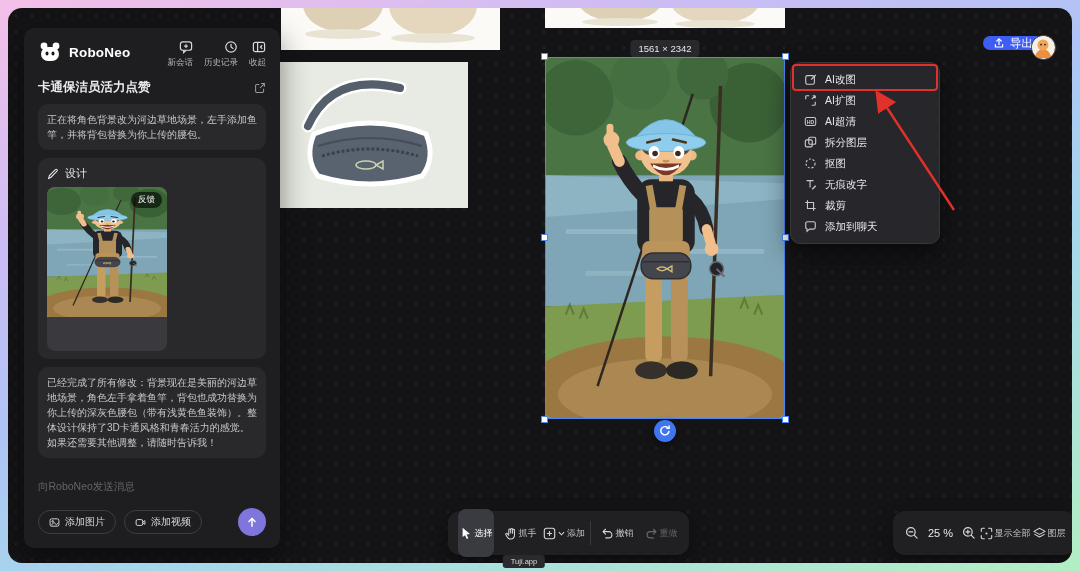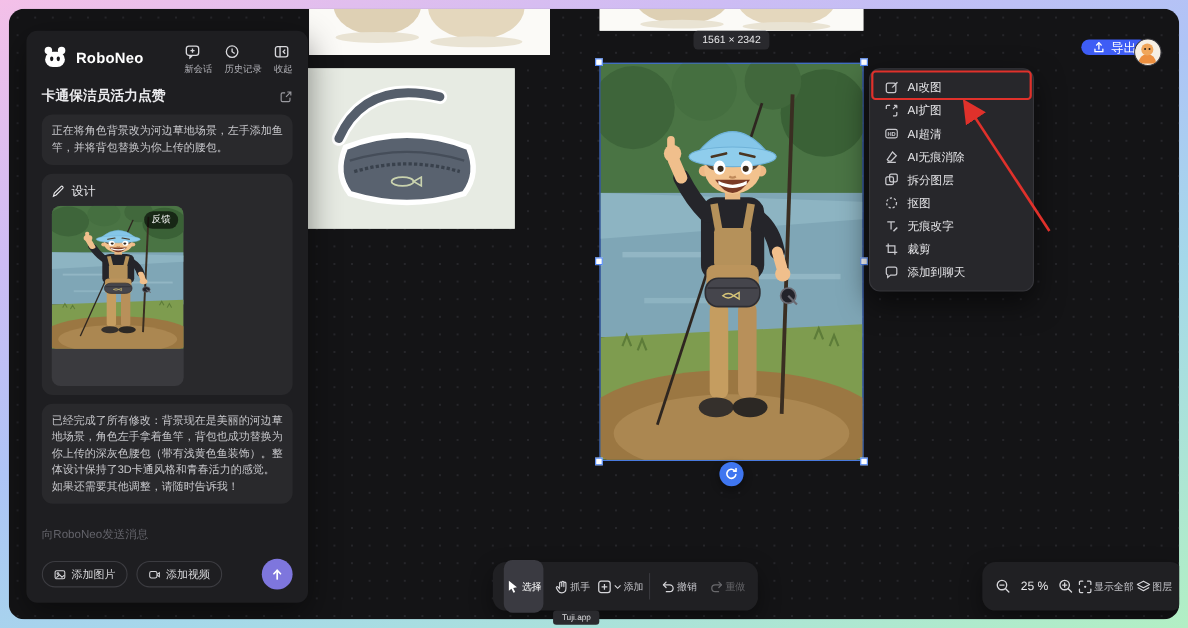--- a/index.html
+++ b/index.html
@@ -12,21 +12,21 @@
     background-size:16px 16px; overflow:hidden; }
 
   
   .sidebar { position:absolute; left:16px; top:20px; width:256px; height:520px; background:#1e1e21;
     border-radius:10px; padding:12px 14px; display:flex; flex-direction:column; z-index:30;
     box-shadow:0 10px 30px rgba(0,0,0,.45); color:#e8e8ea; }
   .sb-header { display:flex; justify-content:space-between; align-items:flex-start; }
   .brand { display:flex; align-items:center; gap:7px; }
   .brand-name { font-size:13.5px; font-weight:bold; color:#fff; letter-spacing:.2px; }
   .sb-actions { display:flex; gap:11px; }
-  .sb-action { display:flex; flex-direction:column; align-items:flex-start; gap:3px; cursor:pointer; color:#d8d8dc; }
+  .sb-action { display:flex; flex-direction:column; align-items:flex-end; gap:3px; cursor:pointer; color:#d8d8dc; }
   .sb-action .lbl { font-size:8.5px; color:#b4b4ba; white-space:nowrap; }
   .sb-title-row { display:flex; align-items:center; justify-content:space-between; margin-top:10px; }
   .sb-title { font-size:12.5px; color:#ececef; font-weight:bold; }
   .card { background:#29292c; border-radius:10px; padding:8px 9px; font-size:10px; line-height:1.5;
     color:#c7c7cb; margin-top:8px; }
   .design-card { background:#29292c; border-radius:10px; padding:8px 9px; margin-top:8px; }
   .design-head { display:flex; align-items:center; gap:6px; font-size:11px; color:#e6e6e9; }
   .thumb { position:relative; width:120px; height:164px; border-radius:8px; overflow:hidden; margin-top:6px;
     background:#3a3a3e; cursor:pointer; }
   .thumb-badge { position:absolute; top:5px; right:5px; background:rgba(0,0,0,.6); color:#fff;
@@ -43,21 +43,21 @@
   .pill-btn { display:flex; align-items:center; gap:5px; border:1px solid #3c3c41; border-radius:14px;
     padding:4px 10px; font-size:10px; color:#d8d8db; cursor:pointer; background:transparent; }
   .send-btn { margin-left:auto; width:28px; height:28px; border-radius:50%; background:#7e76dd;
     display:flex; align-items:center; justify-content:center; cursor:pointer; border:none; }
 
   
   .canvas-img { position:absolute; overflow:hidden; cursor:pointer; }
   .img-a { left:273px; top:0; width:219px; height:42px; background:#fdfdfc; }
   .img-c { left:537px; top:0; width:240px; height:20px; background:#fdfdfc; }
   .img-b { left:264px; top:54px; width:196px; height:146px; background:#e7ebe3; }
-  .size-badge { position:absolute; left:657px; top:20px; transform:translateX(-50%);
+  .size-badge { position:absolute; left:657px; top:32px; transform:translateX(-50%);
     background:rgba(42,42,46,.95); color:#e8e8ea; font-size:9.5px; padding:3px 8px; border-radius:4px;
     z-index:12; white-space:nowrap; }
   .selection { position:absolute; left:537px; top:49px; width:240px; height:362px;
     border:1.5px solid #4e86f6; z-index:10; cursor:move; }
   .handle { position:absolute; width:7px; height:7px; background:#fff; border:1.5px solid #4e86f6;
     z-index:11; }
   .h-tl{left:-5px;top:-5px;} .h-tr{right:-5px;top:-5px;} .h-bl{left:-5px;bottom:-5px;} .h-br{right:-5px;bottom:-5px;}
   .h-ml{left:-5px;top:50%;margin-top:-4px;} .h-mr{right:-5px;top:50%;margin-top:-4px;}
   .refresh-btn { position:absolute; left:646px; top:412px; width:22px; height:22px; border-radius:50%;
     background:#3f76f0; display:flex; align-items:center; justify-content:center; z-index:12;
@@ -251,29 +251,20 @@
           <svg width="13" height="13" viewBox="0 0 15 15" fill="none" stroke="currentColor" stroke-width="1.2">
             <rect x="1.5" y="3" width="12" height="9" rx="2"></rect>
             <text x="7.5" y="10" font-size="6" text-anchor="middle" fill="currentColor" stroke="none" font-family="Liberation Sans, sans-serif" font-weight="bold">HD</text>
           </svg>
           </span>
         <span class="ml">AI超清</span>
       </div>
       <div class="menu-item">
         <span>
           <svg width="13" height="13" viewBox="0 0 15 15" fill="none" stroke="currentColor" stroke-width="1.3">
-            <path d="M8.5 2.5 l4 4 L7 12 H4.5 L3 10.5 Z"></path>
-              <path d="M3 13.5 h9"></path>
-          </svg>
-          </span>
-        <span class="ml">AI无痕消除</span>
-      </div>
-      <div class="menu-item">
-        <span>
-          <svg width="13" height="13" viewBox="0 0 15 15" fill="none" stroke="currentColor" stroke-width="1.3">
             <rect x="1.5" y="4.5" width="8" height="8" rx="1.5"></rect>
               <rect x="5.5" y="1.5" width="8" height="8" rx="1.5"></rect>
           </svg>
           </span>
         <span class="ml">拆分图层</span>
       </div>
       <div class="menu-item">
         <span>
           <svg width="13" height="13" viewBox="0 0 15 15" fill="none" stroke="currentColor" stroke-width="1.3">
             <circle cx="7.5" cy="7.5" r="5.2" stroke-dasharray="2.4 2"></circle>

